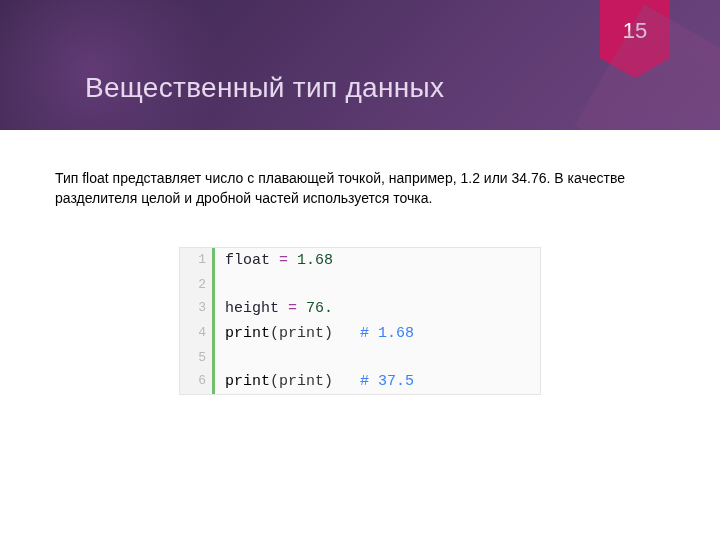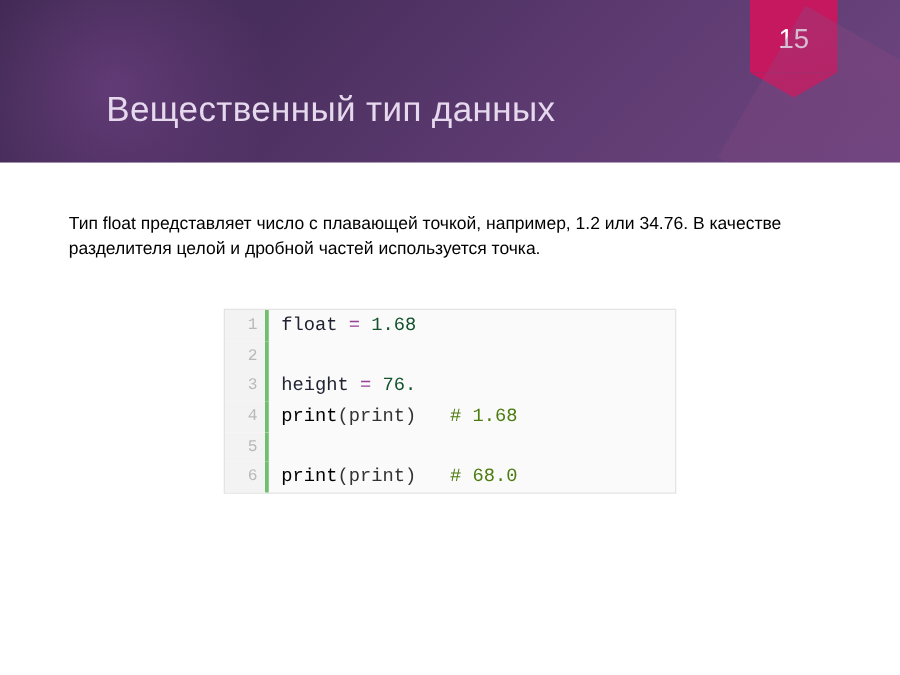--- a/index.html
+++ b/index.html
@@ -14,21 +14,21 @@
   .para{font-size:14px;line-height:1.45;color:#000}
   .code-wrap{margin:38px auto 0;width:360px;border:1px solid #e4e4e4;background:#fafafa;font-family:Consolas,"Courier New",monospace;font-size:15px}
   .code-row{display:flex;align-items:stretch}
   .ln{width:26px;text-align:right;padding:4px 6px 4px 0;color:#b9b9b9;background:#f3f3f3;border-right:3px solid #6fbf6f;font-size:13px}
   .cl{padding:4px 0 4px 10px;white-space:pre}
   .tk-n{color:#223}
   .tk-o{color:#9a3f9a}
   .tk-num{color:#14532d}
   .tk-f{color:#000000}
   .tk-p{color:#333}
-  .tk-c{color:#4d7c0f}
+  .tk-c{color:#3b82f6}
 </style>
 </head>
 <body>
 
 <div class="slide">
   <div class="header">
     <div class="badge">
       <span>15</span>
     </div>
     <div class="title">Вещественный тип данных</div>
@@ -49,17 +49,17 @@
         </div>
         <div class="code-row">
           <div class="ln">4</div>
           <div class="cl"><span class="tk-f">print</span><span class="tk-p">(print)   </span><span class="tk-c"># 1.68</span></div>
         </div>
         <div class="code-row">
           <div class="ln">5</div>
         </div>
         <div class="code-row">
           <div class="ln">6</div>
-          <div class="cl"><span class="tk-f">print</span><span class="tk-p">(print)   </span><span class="tk-c"># 68.0</span></div>
+          <div class="cl"><span class="tk-f">print</span><span class="tk-p">(print)   </span><span class="tk-c"># 37.5</span></div>
         </div>
       </div>
   </div>
 </div>
 
 </body></html>

